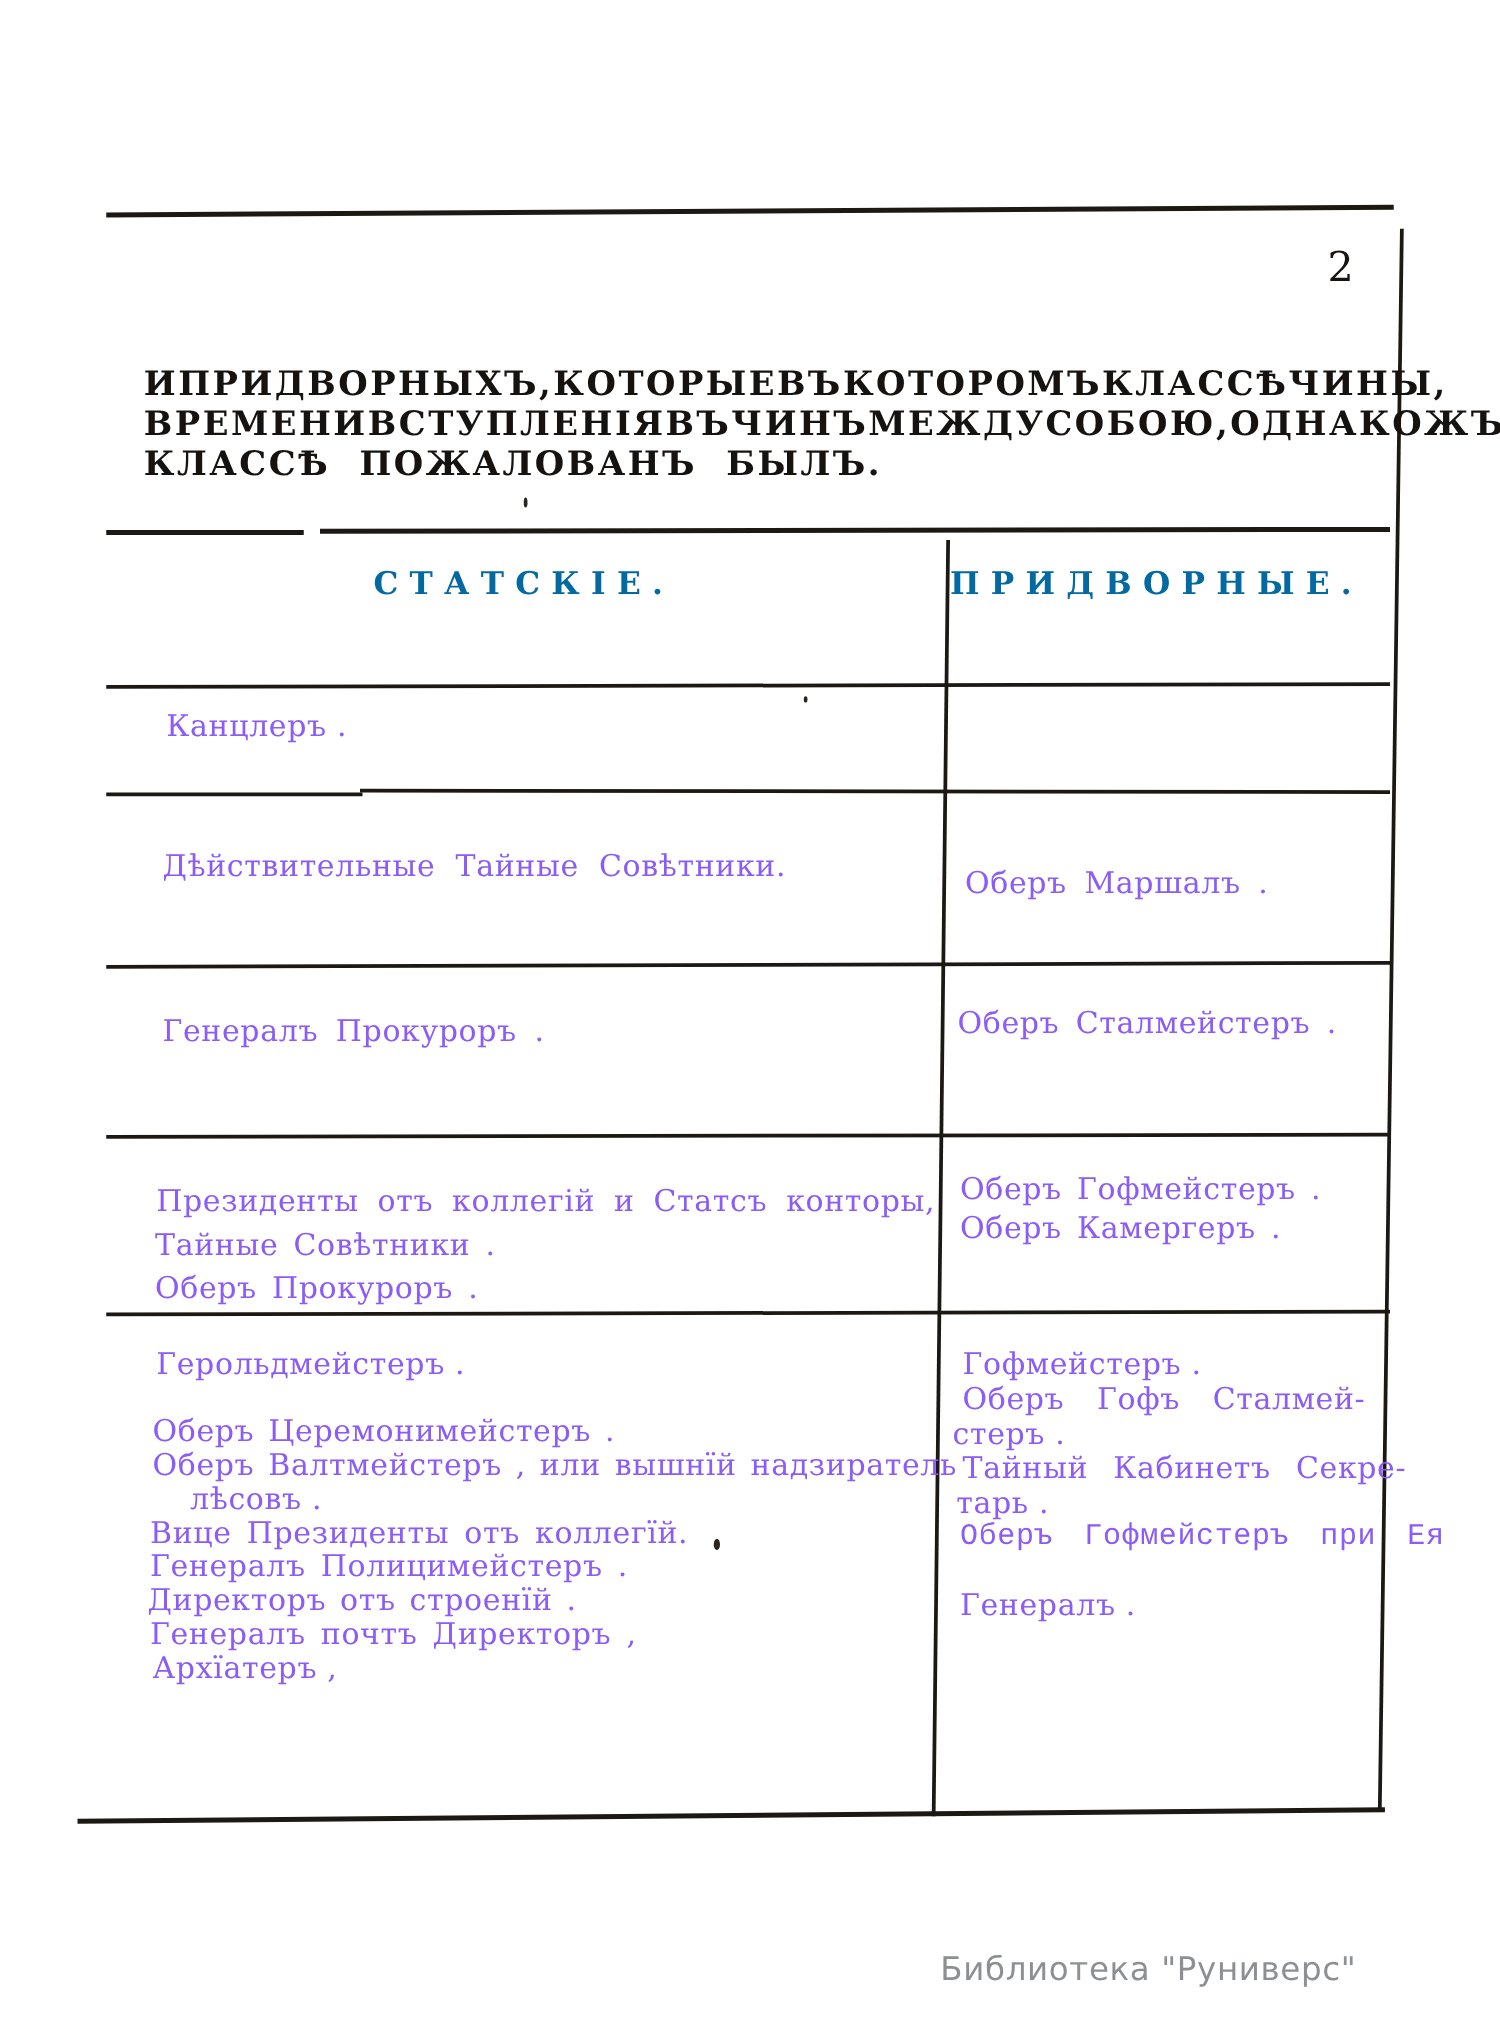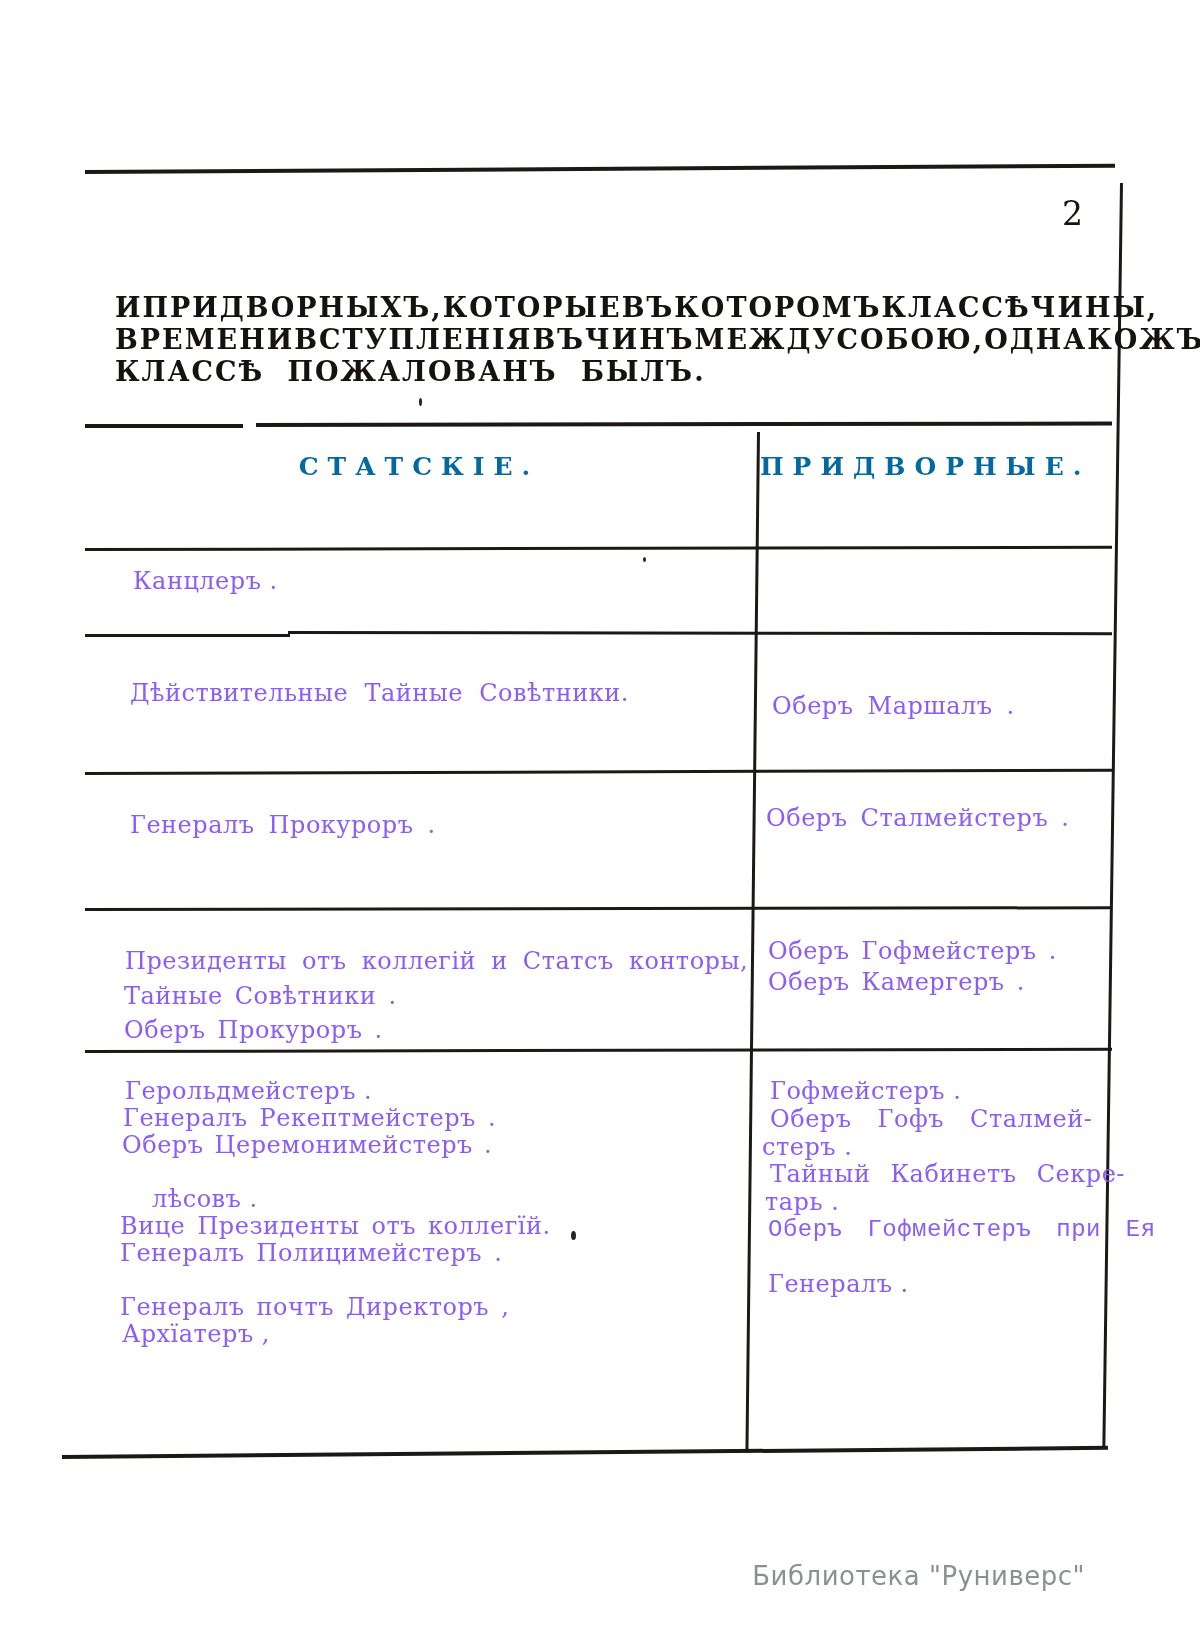--- a/index.html
+++ b/index.html
@@ -78,25 +78,26 @@
 
   <div class="txt body-txt" style="left:125px;top:948px;word-spacing:7px;">Президенты отъ коллегій и Статсъ конторы,</div>
   <div class="txt body-txt" style="left:124px;top:983px;word-spacing:4px;">Тайные Совѣтники .</div>
   <div class="txt body-txt" style="left:124px;top:1017px;word-spacing:4px;">Оберъ Прокуроръ .</div>
   <div class="txt body-txt" style="left:768px;top:938px;word-spacing:4px;">Оберъ Гофмейстеръ .</div>
   <div class="txt body-txt" style="left:768px;top:969px;word-spacing:4px;">Оберъ Камергеръ .</div>
 
   <div class="rule" style="left:85px;top:1050px;width:1027px;transform:rotate(-0.12deg);transform-origin:left center;"></div>
 
   <div class="txt body-txt" style="left:125px;top:1078px;">Герольдмейстеръ .</div>
-  <div class="txt body-txt" style="left:123px;top:1105px;word-spacing:4px;">Генералъ Рекептмейстеръ .</div>
   <div class="txt body-txt" style="left:122px;top:1132px;word-spacing:3px;">Оберъ Церемонимейстеръ .</div>
+  <div class="txt body-txt" style="left:122px;top:1159px;word-spacing:3px;">Оберъ Валтмейстеръ , или вышнїй надзиратель</div>
   <div class="txt body-txt" style="left:152px;top:1186px;">лѣсовъ .</div>
   <div class="txt body-txt" style="left:120px;top:1213px;word-spacing:4px;">Вице Президенты отъ коллегїй.</div>
   <div class="txt body-txt" style="left:120px;top:1240px;word-spacing:4px;">Генералъ Полицимейстеръ .</div>
+  <div class="txt body-txt" style="left:118px;top:1267px;word-spacing:3px;">Директоръ отъ строенїй .</div>
   <div class="txt body-txt" style="left:120px;top:1294px;word-spacing:4px;">Генералъ почтъ Директоръ ,</div>
   <div class="txt body-txt" style="left:122px;top:1321px;">Архїатеръ ,</div>
 
   <div class="txt body-txt" style="left:770px;top:1078px;">Гофмейстеръ .</div>
   <div class="txt body-txt" style="left:770px;top:1106px;word-spacing:18px;">Оберъ Гофъ Сталмей-</div>
   <div class="txt body-txt" style="left:762px;top:1134px;">стеръ .</div>
   <div class="txt body-txt" style="left:770px;top:1161px;word-spacing:12px;">Тайный Кабинетъ Секре-</div>
   <div class="txt body-txt" style="left:765px;top:1189px;">тарь .</div>
   <div class="txt body-txt" style="left:768px;top:1216px;word-spacing:10px;font-family:Liberation Mono, monospace;">Оберъ Гофмейстеръ при Ея</div>
   <div class="txt body-txt" style="left:768px;top:1271px;">Генералъ .</div>

